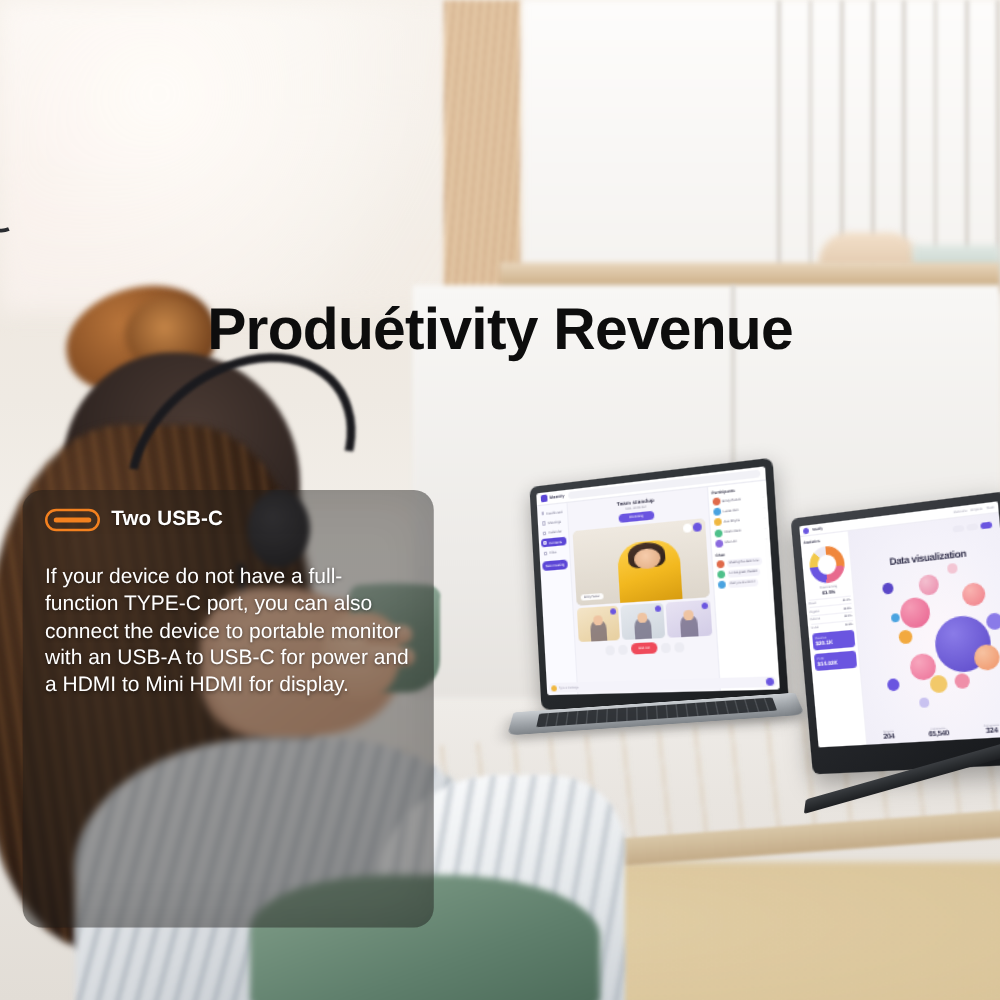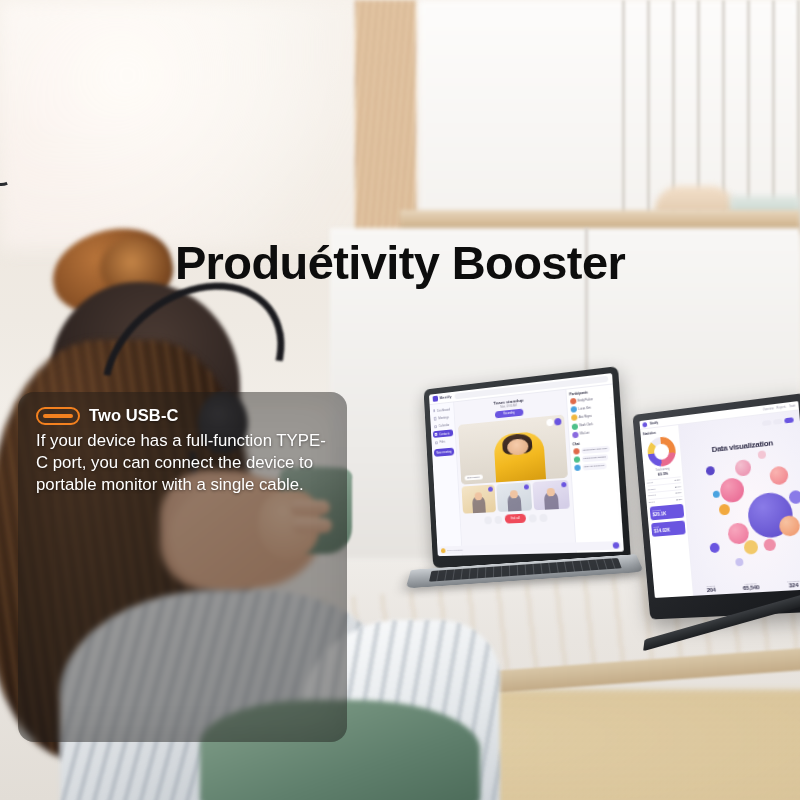--- a/index.html
+++ b/index.html
@@ -790,28 +790,28 @@
   <div class="mug"></div>
   <div class="hand-front"></div>
   <div class="finger" style="left:290px;top:500px;"></div>
   <div class="finger" style="left:292px;top:518px;"></div>
   <div class="shoulder"></div>
   <div class="shoulder-stripes"></div>
   <div class="sleeve-right"></div>
   <div class="sleeve-stripes"></div>
   <div class="pants"></div>
 
-  <div class="headline">Produétivity Booster</div>
+  <div class="headline">Produétivity Revenue</div>
 
   <div class="info-panel">
 
     <div class="feat-row">
       <span class="ic-usbc"></span>
       <span class="feat-label">Two USB-C</span>
     </div>
-    <p class="desc">If your device has a full-function TYPE-C port,   you can connect the device to portable monitor with a single cable.</p>
 
     <div class="gap"></div>
 
+    <p class="desc">If your device do not have a full-function TYPE-C  port, you can also connect the device to portable monitor with an USB-A to USB-C for power and a HDMI to Mini HDMI for display.</p>
 
   </div>
 
 </div>
 
 </body></html>

